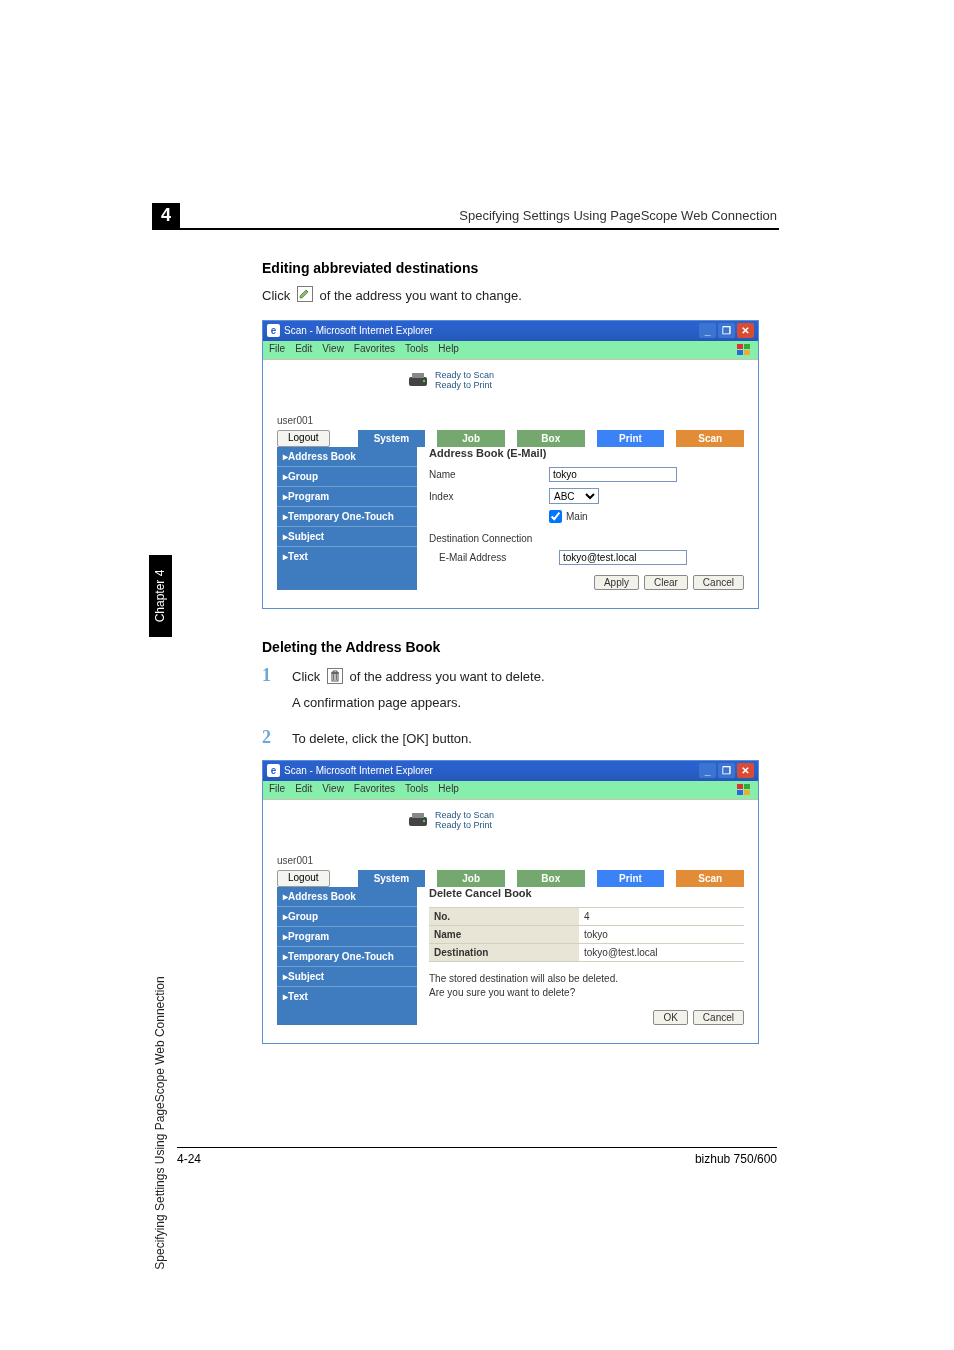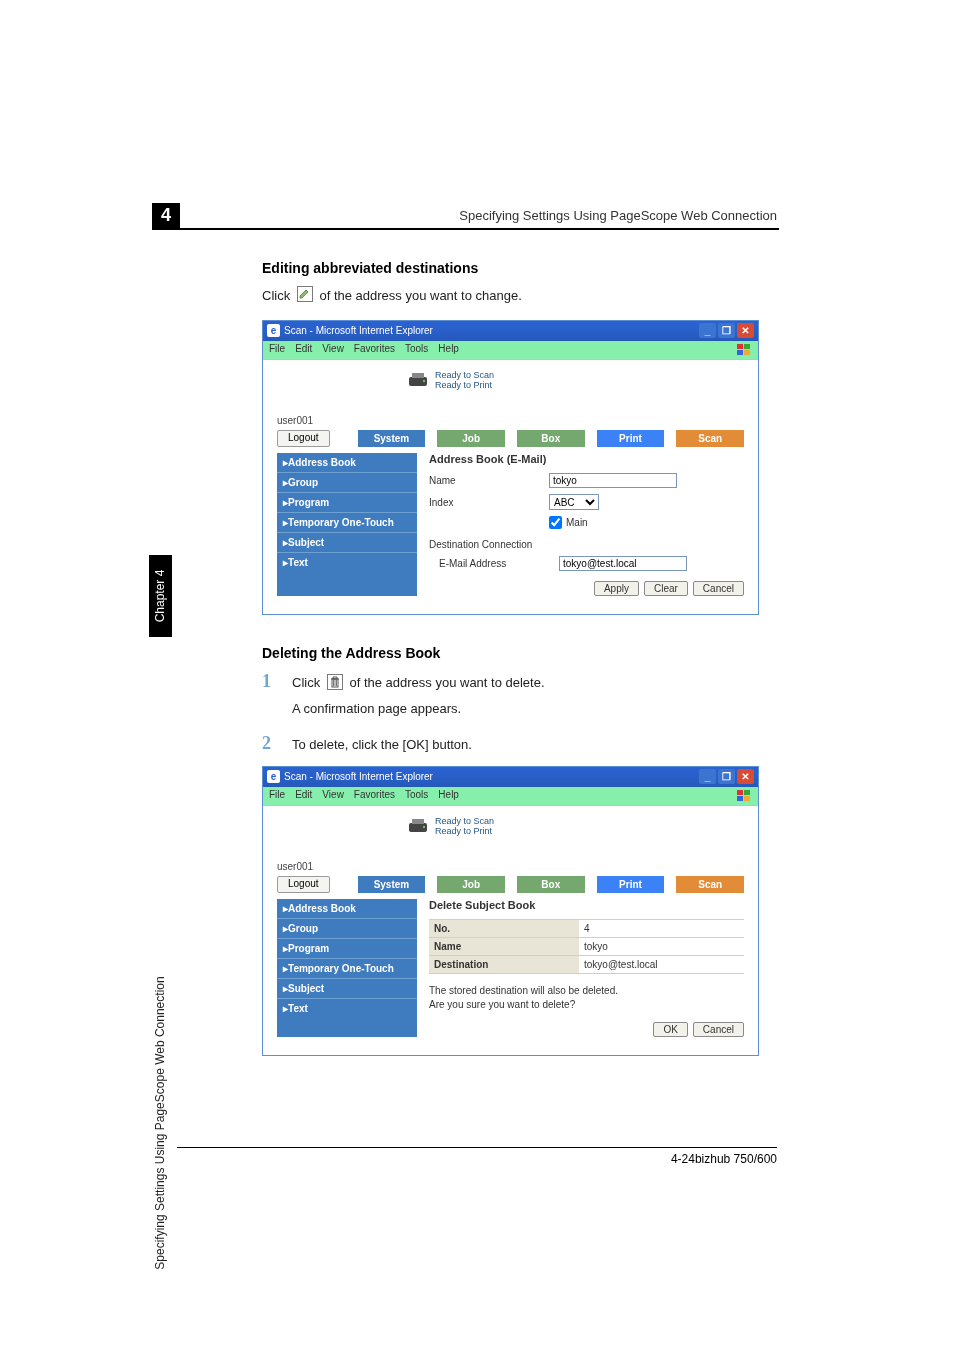--- a/index.html
+++ b/index.html
@@ -173,21 +173,20 @@
   }
   .user-line {
     font-size: 10px;
     color: #444;
     margin-bottom: 4px;
     margin-top: 24px;
   }
   .tab-row {
     display: flex;
     gap: 12px;
-    margin-bottom: 6px;
   }
   .logout-btn {
     border: 1px solid #9a9a9a;
     background: #f4f4f0;
     padding: 1px 10px;
     font-size: 10px;
     margin-right: 16px;
     border-radius: 2px;
   }
   .tab {
@@ -318,25 +317,25 @@
     align-items: flex-end;
     justify-content: center;
   }
   .side-running span {
     transform: rotate(-90deg);
     transform-origin: center;
     white-space: nowrap;
   }
   .footer {
     position: absolute;
-    left: 193px;
+    left: 177px;
     right: 177px;
     top: 1152px;
     display: flex;
-    justify-content: flex-end;
+    justify-content: space-between;
     font-size: 12px;
   }
   .footer-rule {
     position: absolute;
     left: 177px;
     right: 177px;
     top: 1147px;
     height: 1px;
     background: #000;
   }
@@ -538,21 +537,21 @@
         <div class="panel-row">
           <div class="sidebar">
             <div class="item">▸Address Book</div>
             <div class="item">▸Group</div>
             <div class="item">▸Program</div>
             <div class="item">▸Temporary One-Touch</div>
             <div class="item">▸Subject</div>
             <div class="item">▸Text</div>
           </div>
           <div class="main-panel">
-            <div class="heading">Delete Subject Book</div>
+            <div class="heading">Delete Cancel Book</div>
             <table class="del-table">
               <tbody>
                   <tr>
                 <td class="key">No.</td>
                 <td>4</td>
               </tr>
               <tr>
                 <td class="key">Name</td>
                 <td>tokyo</td>
               </tr>

